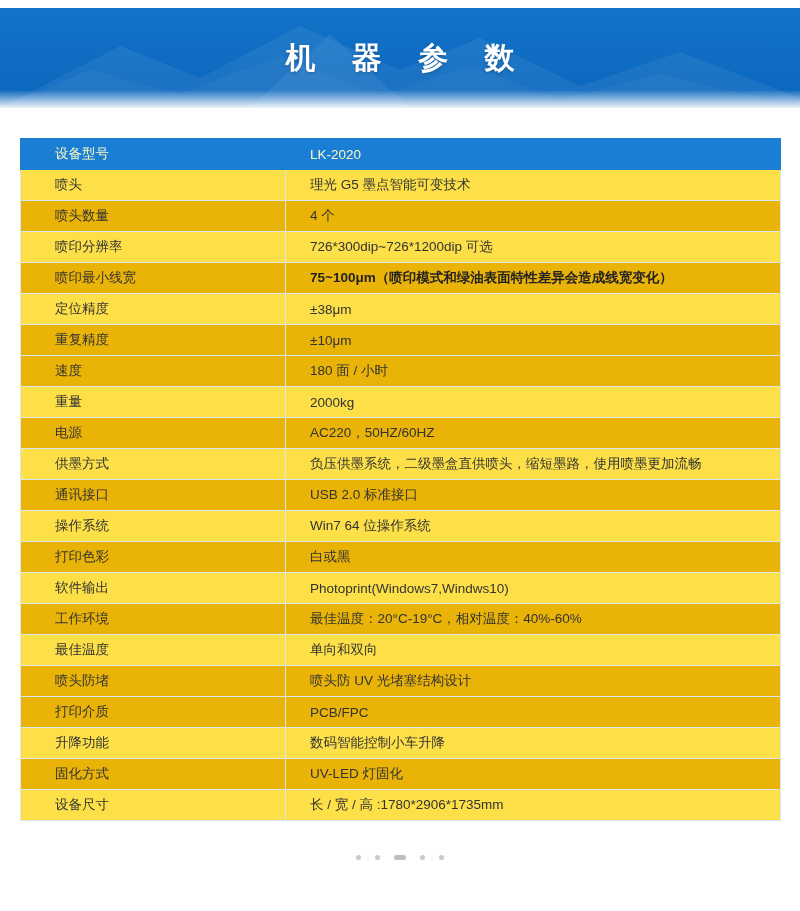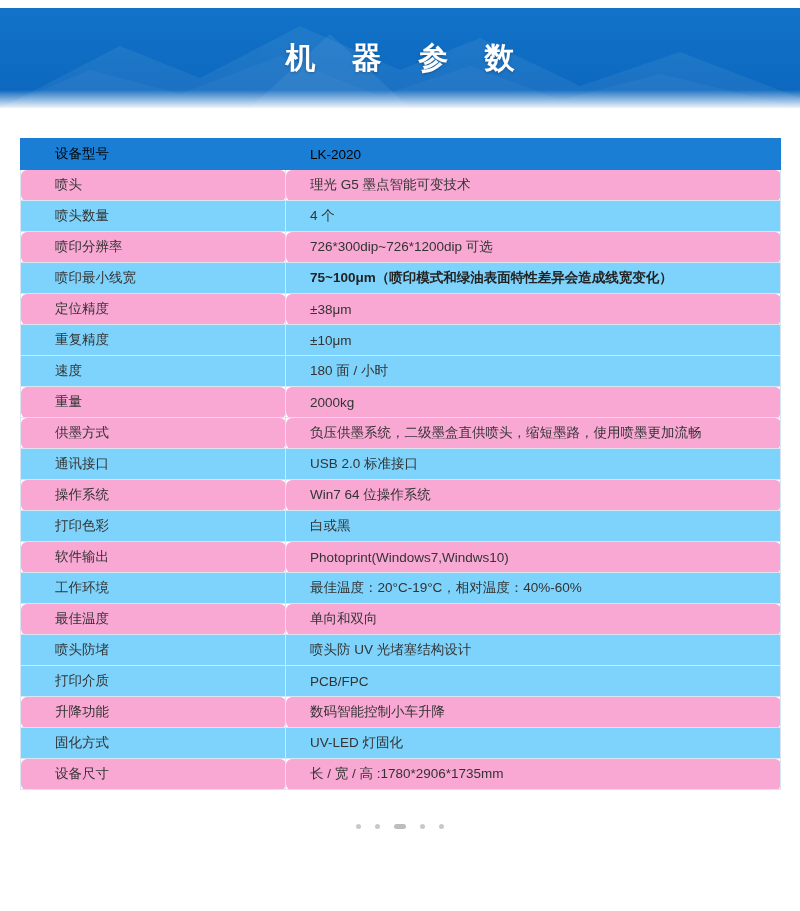--- a/index.html
+++ b/index.html
@@ -67,21 +67,21 @@
     width: 760px;
     border-collapse: collapse;
     table-layout: fixed;
     font-size: 13.5px;
   }
   table.spec col.c1 { width: 265px; }
   table.spec col.c2 { width: 495px; }
 
   table.spec tr.head th {
     background: #1a7fd4;
-    color: #000000;
+    color: #fef9c3;
     font-weight: normal;
     text-align: left;
     height: 30px;
     padding: 0 0 0 34px;
     border: 1px solid #1a7fd4;
     font-size: 13.5px;
   }
   table.spec tr.head th.val {
     padding-left: 24px;
   }
@@ -95,25 +95,24 @@
   }
   table.spec td.label {
     padding-left: 34px;
     color: #333333;
   }
   table.spec td.value {
     padding-left: 24px;
     color: #333333;
   }
   table.spec tr.alt td {
-    background: #7dd3fc;
+    background: #eab308;
   }
   table.spec tr.plain td {
-    background: #f9a8d4;
-    border-radius: 6px;
+    background: #fde047;
   }
   table.spec td.value.bold {
     font-weight: bold;
     color: #222222;
   }
 
   
   .dots {
     width: 800px;
     display: flex;
@@ -183,20 +182,24 @@
           <td class="value">±10μm</td>
         </tr>
         <tr class="alt">
           <td class="label">速度</td>
           <td class="value">180 面 / 小时</td>
         </tr>
         <tr class="plain">
           <td class="label">重量</td>
           <td class="value">2000kg</td>
         </tr>
+        <tr class="alt">
+          <td class="label">电源</td>
+          <td class="value">AC220，50HZ/60HZ</td>
+        </tr>
         <tr class="plain">
           <td class="label">供墨方式</td>
           <td class="value">负压供墨系统，二级墨盒直供喷头，缩短墨路，使用喷墨更加流畅</td>
         </tr>
         <tr class="alt">
           <td class="label">通讯接口</td>
           <td class="value">USB 2.0 标准接口</td>
         </tr>
         <tr class="plain">
           <td class="label">操作系统</td>

